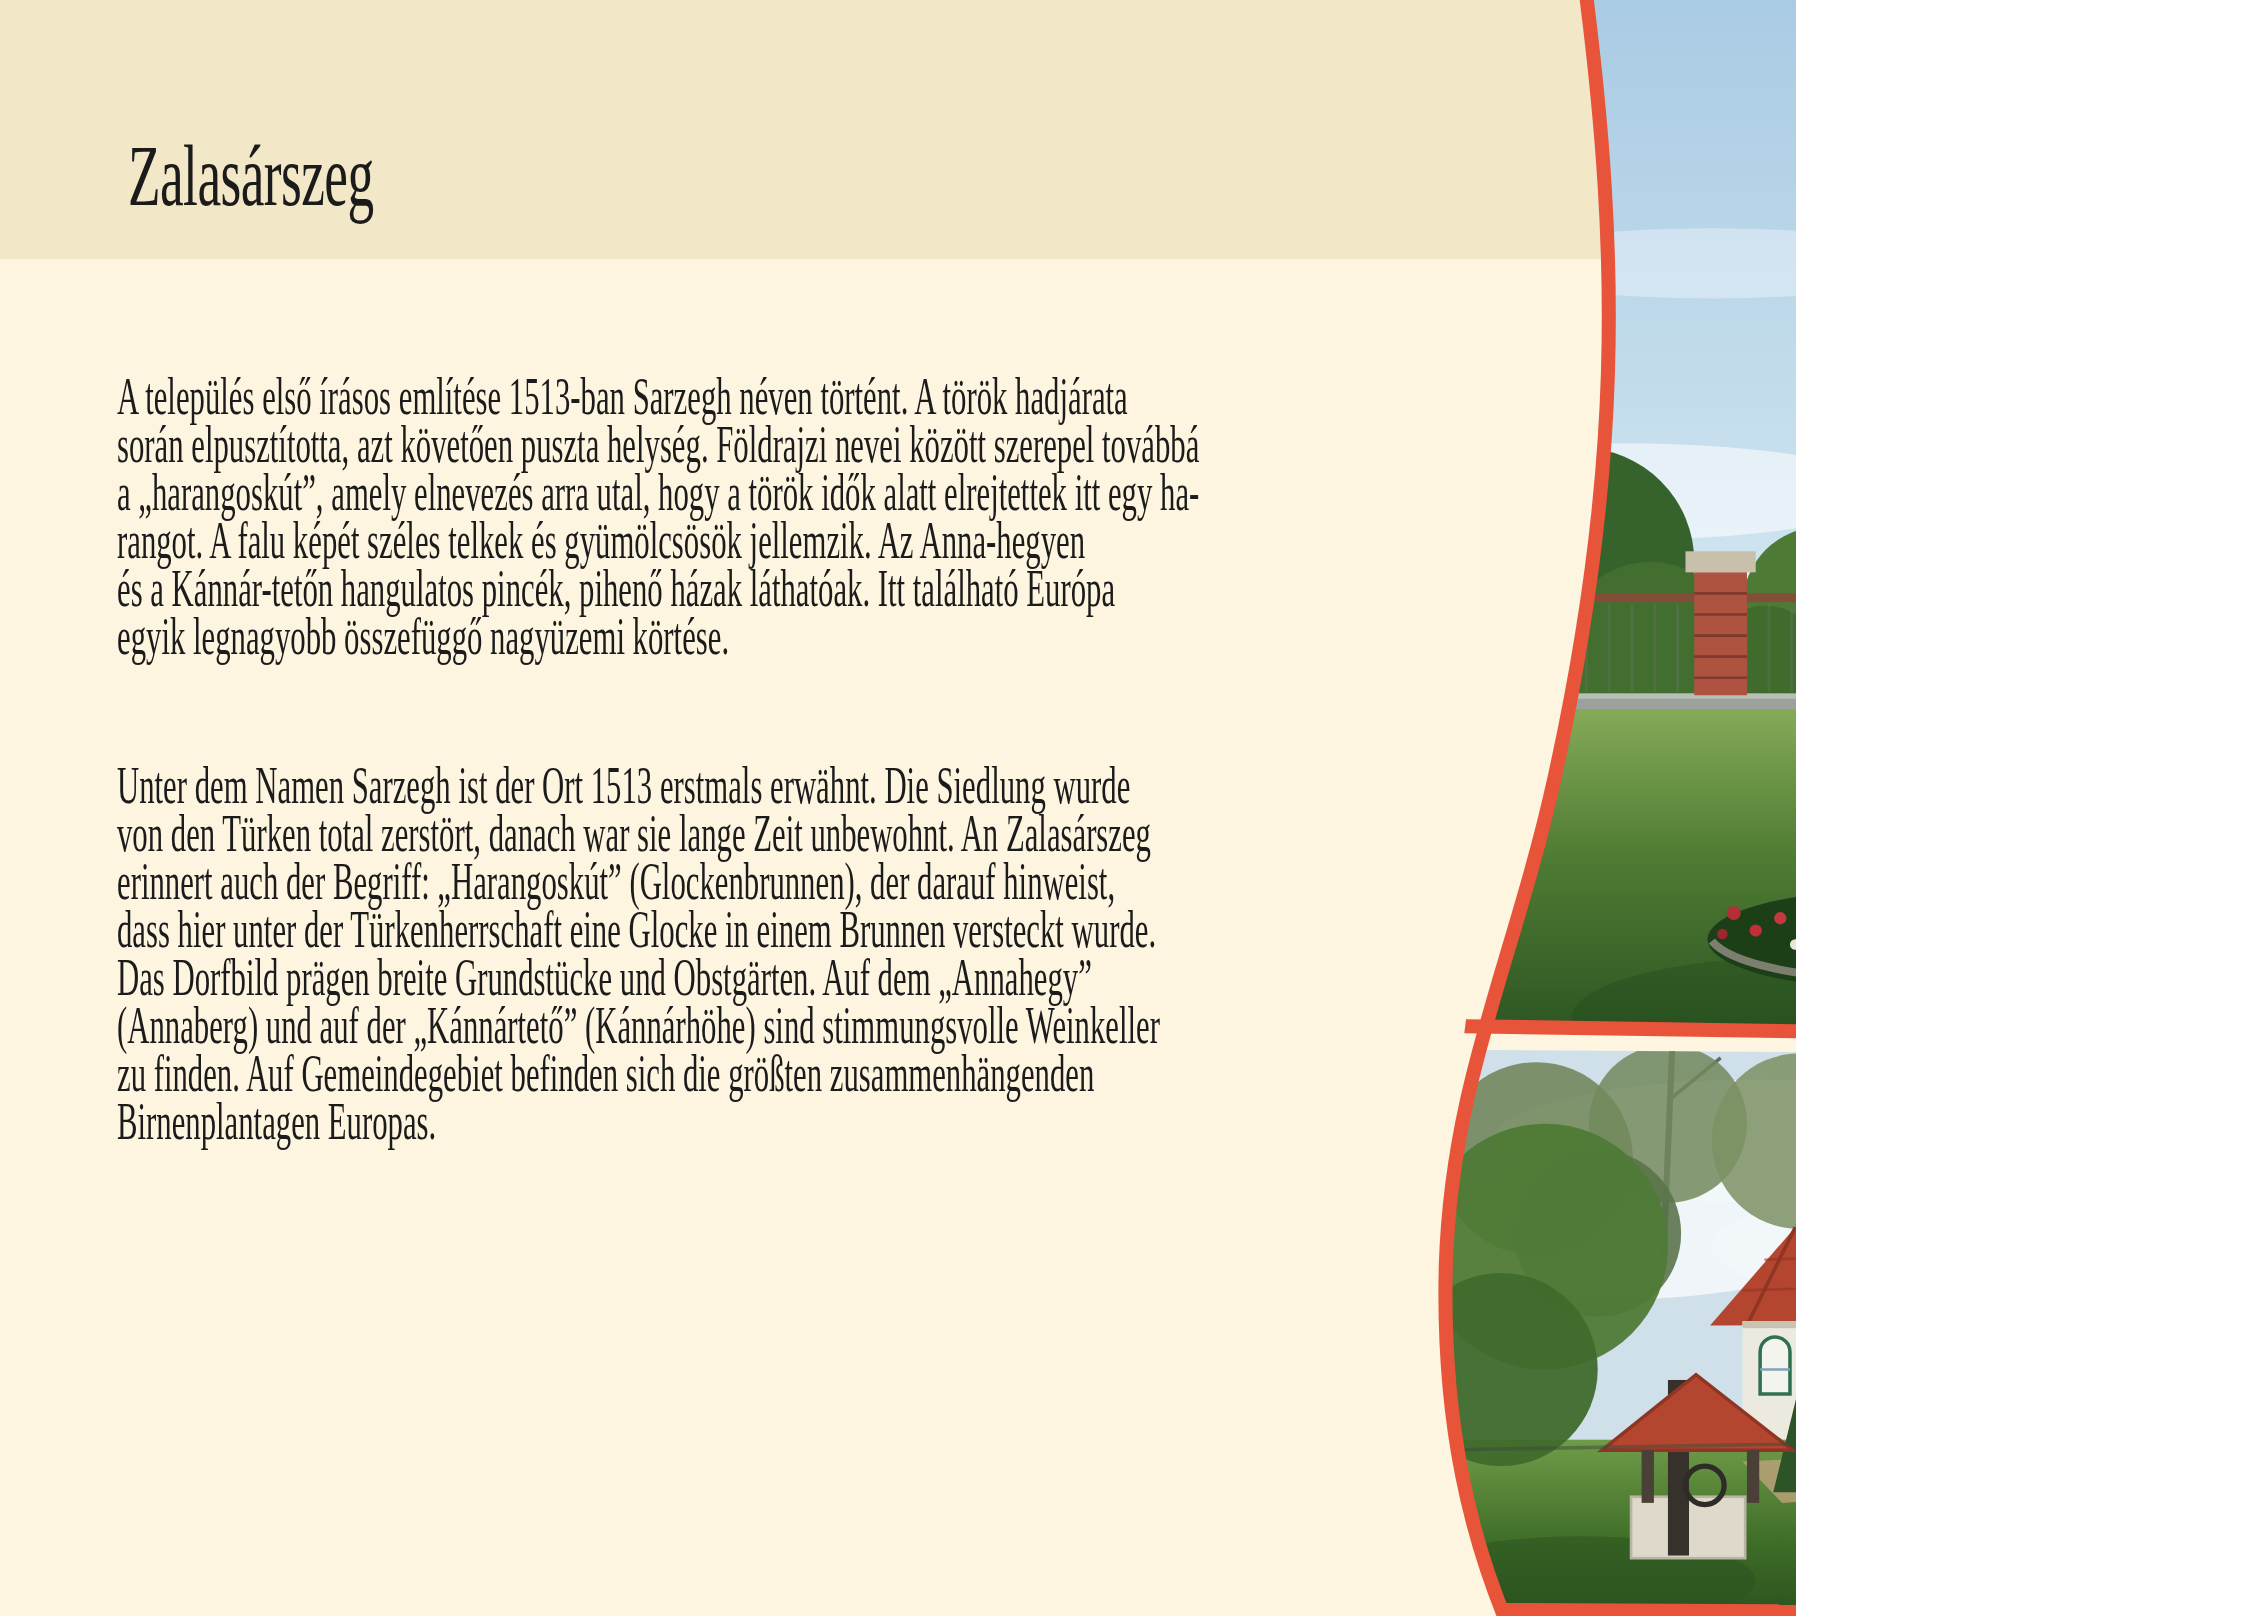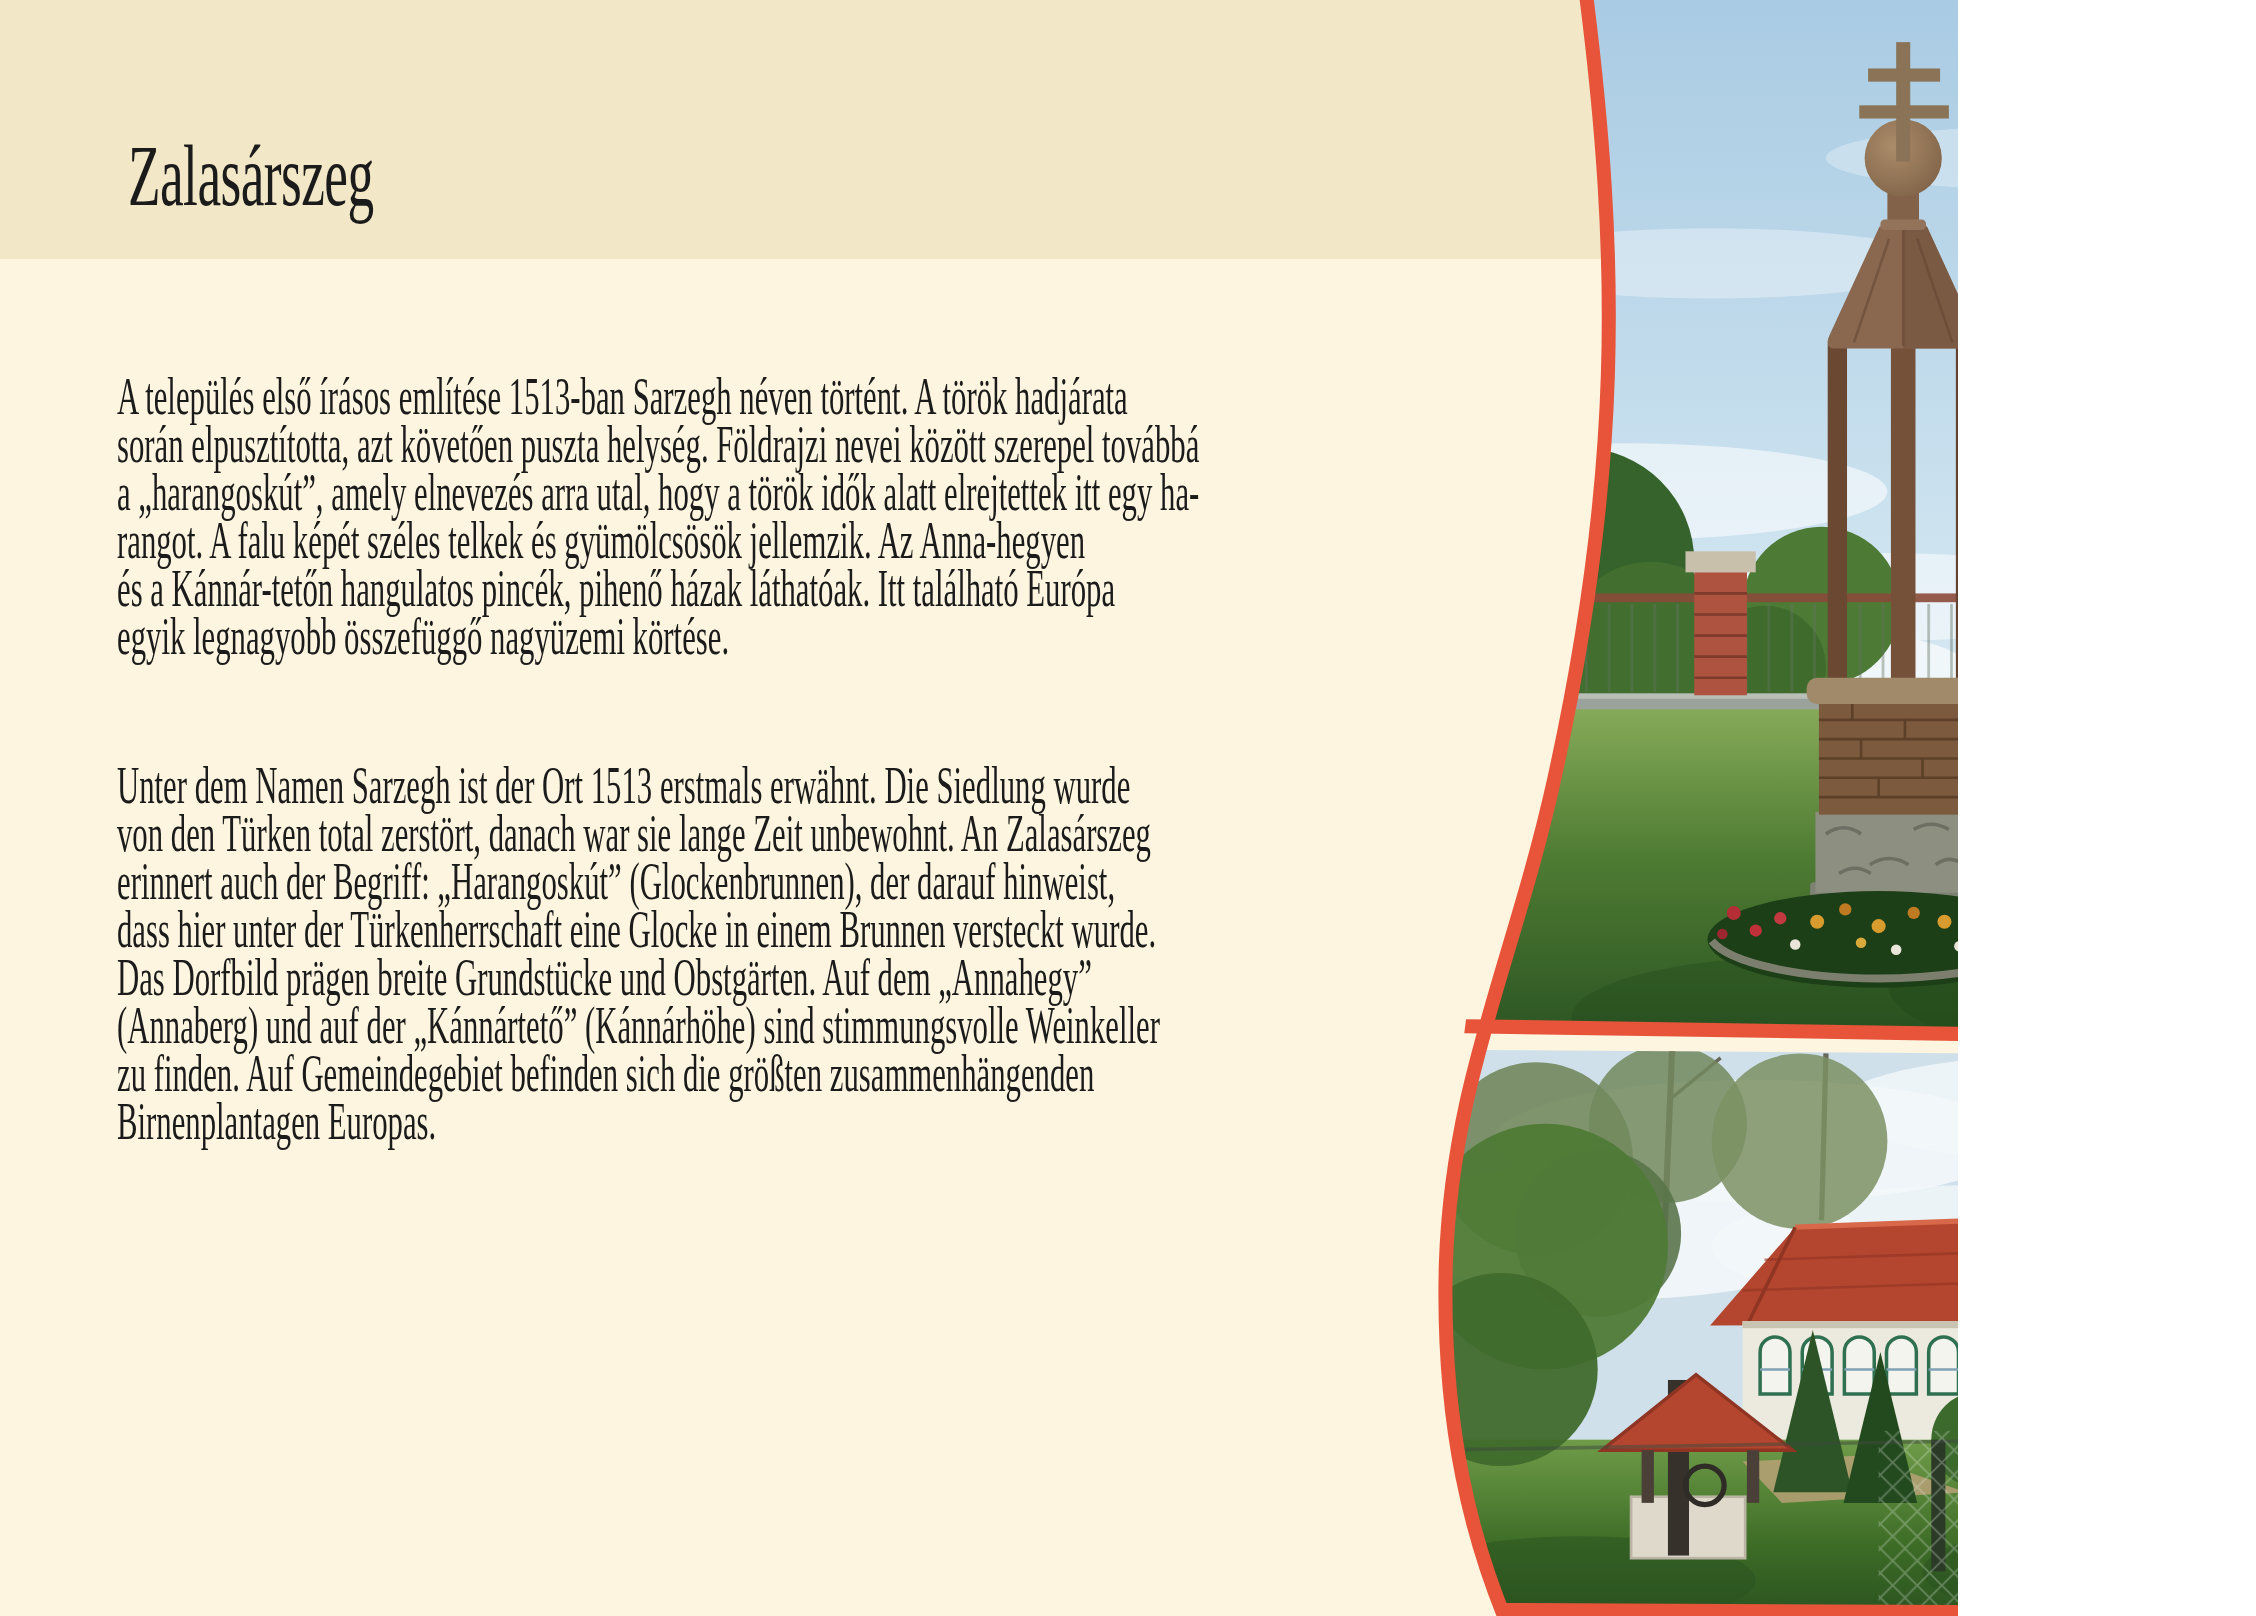--- a/index.html
+++ b/index.html
@@ -3,25 +3,24 @@
 <meta charset="utf-8">
 <style>
   :root{
     --accent-orange:#e8543a;
     --page-bg:#fdf5df;
     --header-band:#f2e7c6;
     --text-color:#1b1b1b;
   }
   html,body{margin:0;padding:0;background:#ffffff;}
   .page{
-    position:relative;width:1946px;height:1617px;overflow:hidden;
+    position:relative;width:1796px;height:1617px;overflow:hidden;
     background:var(--page-bg);
     font-family:"Liberation Serif", serif;
     color:var(--text-color);
-    padding-left:12px;
   }
   .band{position:absolute;left:0;top:0;width:2257px;height:259px;background:var(--header-band);}
   .title{
     position:absolute;left:128px;top:133px;
     font-size:86px;line-height:1;font-weight:normal;margin:0;
     transform:scaleX(0.62);transform-origin:0 0;white-space:nowrap;
     letter-spacing:-0.9px;
   }
   .para{
     position:absolute;left:117px;

